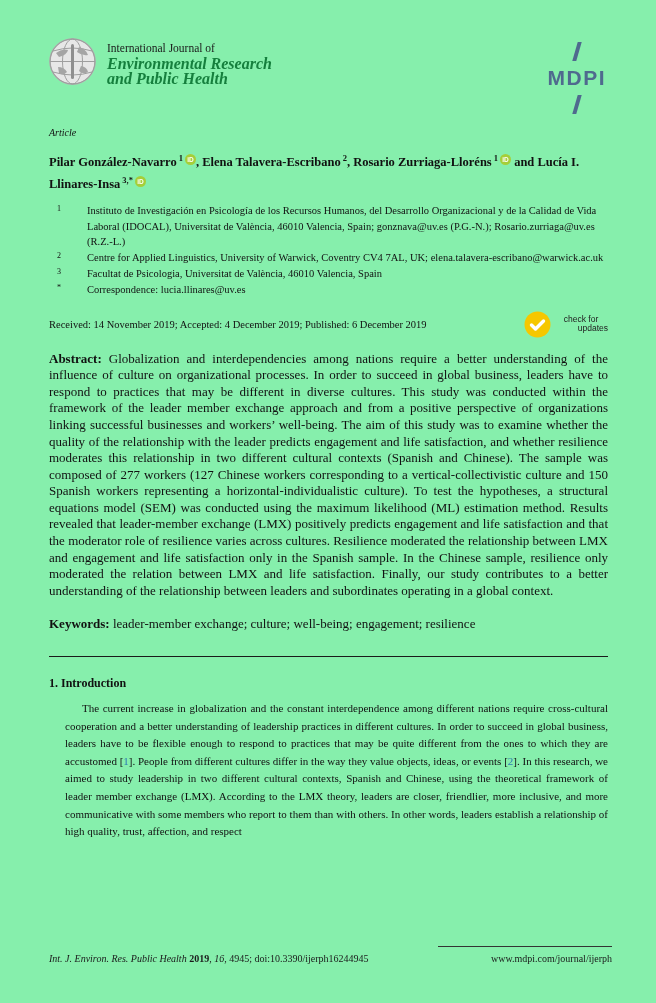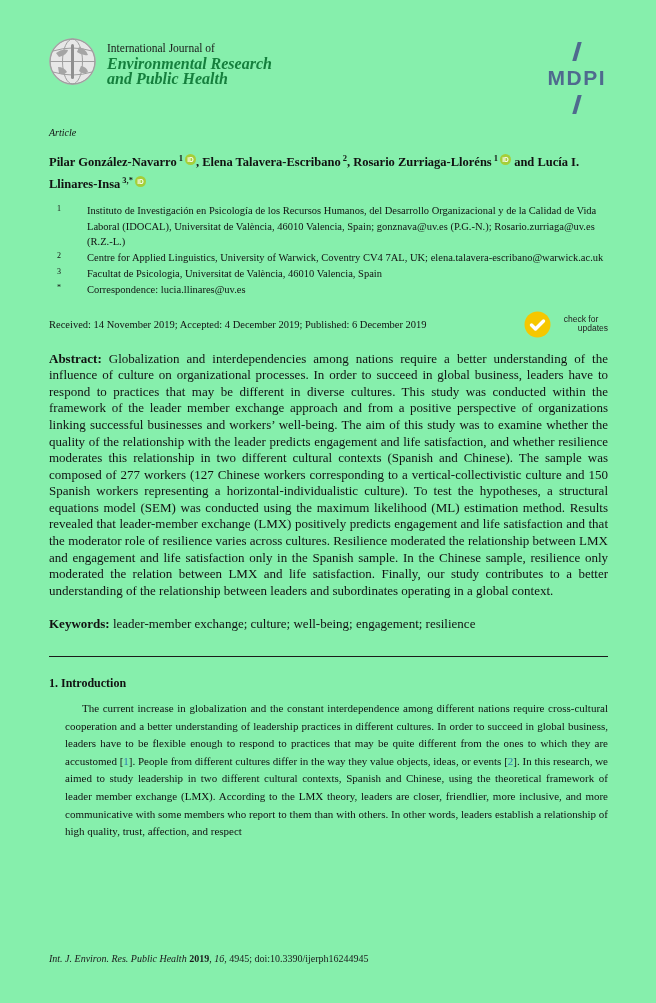--- a/index.html
+++ b/index.html
@@ -137,15 +137,16 @@
 
   <p class="keywords"><span class="lbl">Keywords:</span> <span>leader-member exchange; culture; well-being; engagement; resilience</span></p>
 
   <hr class="divider">
 
   <h2 class="section-heading">1. Introduction</h2>
   <p class="body-par"><span>The current increase in globalization and the constant interdependence among different nations require cross-cultural cooperation and a better understanding of leadership practices in different cultures. In order to succeed in global business, leaders have to be flexible enough to respond to practices that may be quite different from the ones to which they are accustomed [</span><a class="cite" href="#">1</a><span>]. People from different cultures differ in the way they value objects, ideas, or events [</span><a class="cite" href="#">2</a><span>]. In this research, we aimed to study leadership in two different cultural contexts, Spanish and Chinese, using the theoretical framework of leader member exchange (LMX). According to the LMX theory, leaders are closer, friendlier, more inclusive, and more communicative with some members who report to them than with others. In other words, leaders establish a relationship of high quality, trust, affection, and respect</span></p>
 
   <div class="footer">
     <div class="footer-left"><span class="it">Int. J. Environ. Res. Public Health </span><span class="bd">2019</span><span>, </span><span class="it">16</span><span>, 4945; doi:10.3390/ijerph16244945</span></div>
+    <div class="footer-right">www.mdpi.com/journal/ijerph</div>
   </div>
 
 </div>
 
 </body></html>

